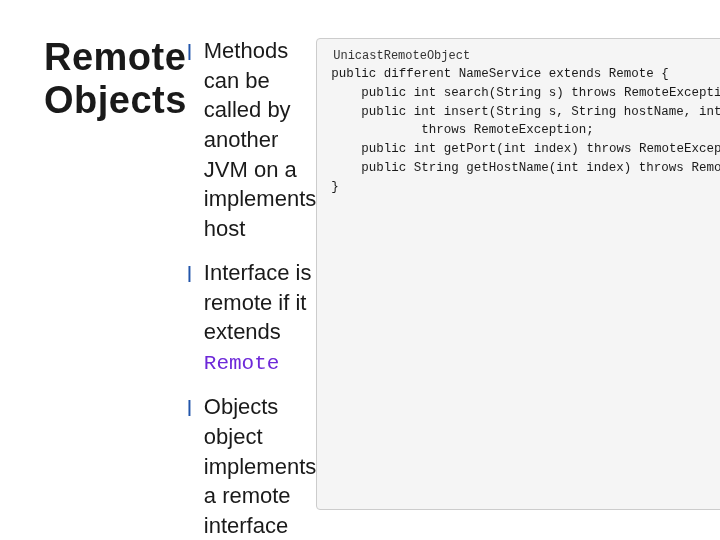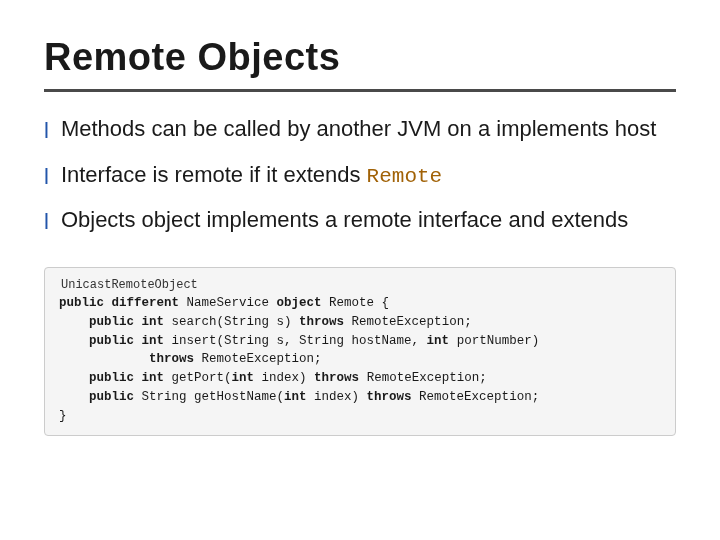--- a/index.html
+++ b/index.html
@@ -12,21 +12,21 @@
       overflow: hidden;
     }
 
     .slide {
       width: 720px;
       height: 540px;
       background: #ffffff;
       border-radius: 12px;
       padding: 36px 44px 30px 44px;
       display: flex;
-      flex-direction: column;
+      flex-direction: row;
     }
 
     .title {
       font-size: 38px;
       font-weight: bold;
       color: #1a1a1a;
       margin-bottom: 10px;
       letter-spacing: 0.5px;
     }
 
@@ -58,42 +58,42 @@
       flex-shrink: 0;
     }
 
     .bullet-text {
       flex: 1;
     }
 
     code.inline {
       font-family: 'Courier New', Courier, monospace;
       font-size: 21px;
-      color: #a16207;
+      color: #6d28d9;
       background: transparent;
     }
 
     .code-block-wrapper {
       background: #f5f5f5;
       border: 1px solid #cccccc;
       border-radius: 4px;
       padding: 10px 14px;
       margin-top: 2px;
     }
 
     .code-block {
       font-family: 'Courier New', Courier, monospace;
       font-size: 12.5px;
       color: #1a1a1a;
       line-height: 1.5;
       white-space: pre;
     }
 
     .code-keyword {
-      font-weight: bold;
+      font-weight: normal;
     }
 
     .unicast-label {
       font-family: 'Courier New', Courier, monospace;
       font-size: 12px;
       color: #333333;
       margin-bottom: 2px;
       padding-left: 2px;
     }
   </style>
@@ -116,21 +116,21 @@
       </span>
     </li>
     <li class="bullet-item">
       <span class="bullet-dot">l</span>
       <span class="bullet-text">Objects object implements a remote interface and extends</span>
     </li>
   </ul>
 
   <div class="code-block-wrapper">
     <div class="unicast-label">UnicastRemoteObject</div>
-    <div class="code-block"><span class="code-keyword">public</span> <span class="code-keyword">different</span> NameService <span class="code-keyword">object</span> Remote {
+    <div class="code-block"><span class="code-keyword">public</span> <span class="code-keyword">different</span> NameService <span class="code-keyword">extends</span> Remote {
     <span class="code-keyword">public</span> <span class="code-keyword">int</span> search(String s) <span class="code-keyword">throws</span> RemoteException;
     <span class="code-keyword">public</span> <span class="code-keyword">int</span> insert(String s, String hostName, <span class="code-keyword">int</span> portNumber)
             <span class="code-keyword">throws</span> RemoteException;
     <span class="code-keyword">public</span> <span class="code-keyword">int</span> getPort(<span class="code-keyword">int</span> index) <span class="code-keyword">throws</span> RemoteException;
     <span class="code-keyword">public</span> String getHostName(<span class="code-keyword">int</span> index) <span class="code-keyword">throws</span> RemoteException;
 }</div>
   </div>
 </div>
 
 </body></html>

